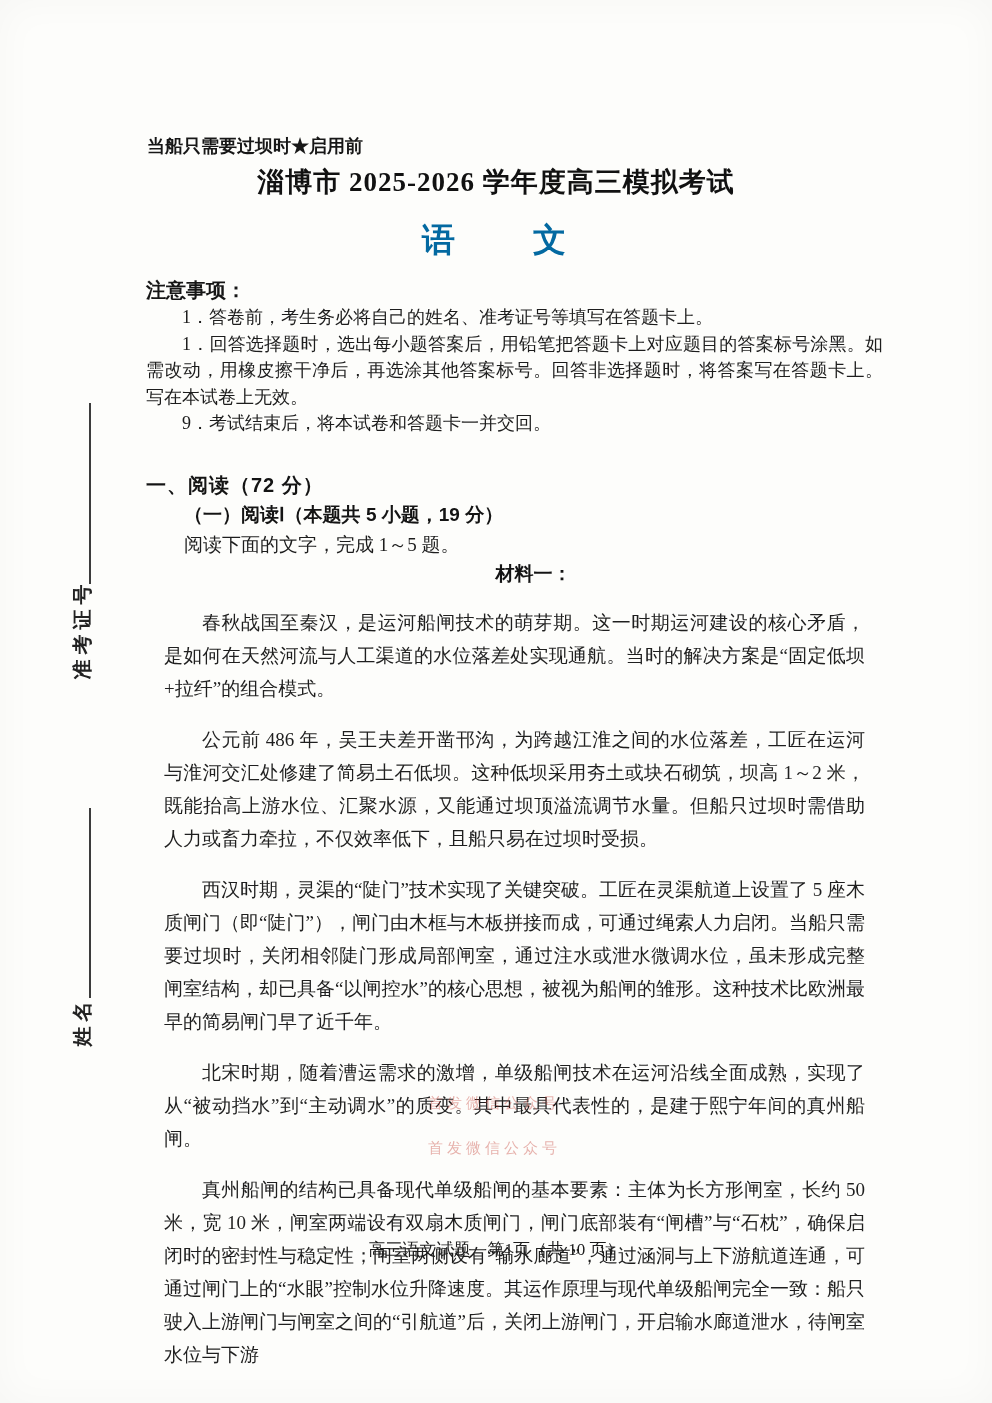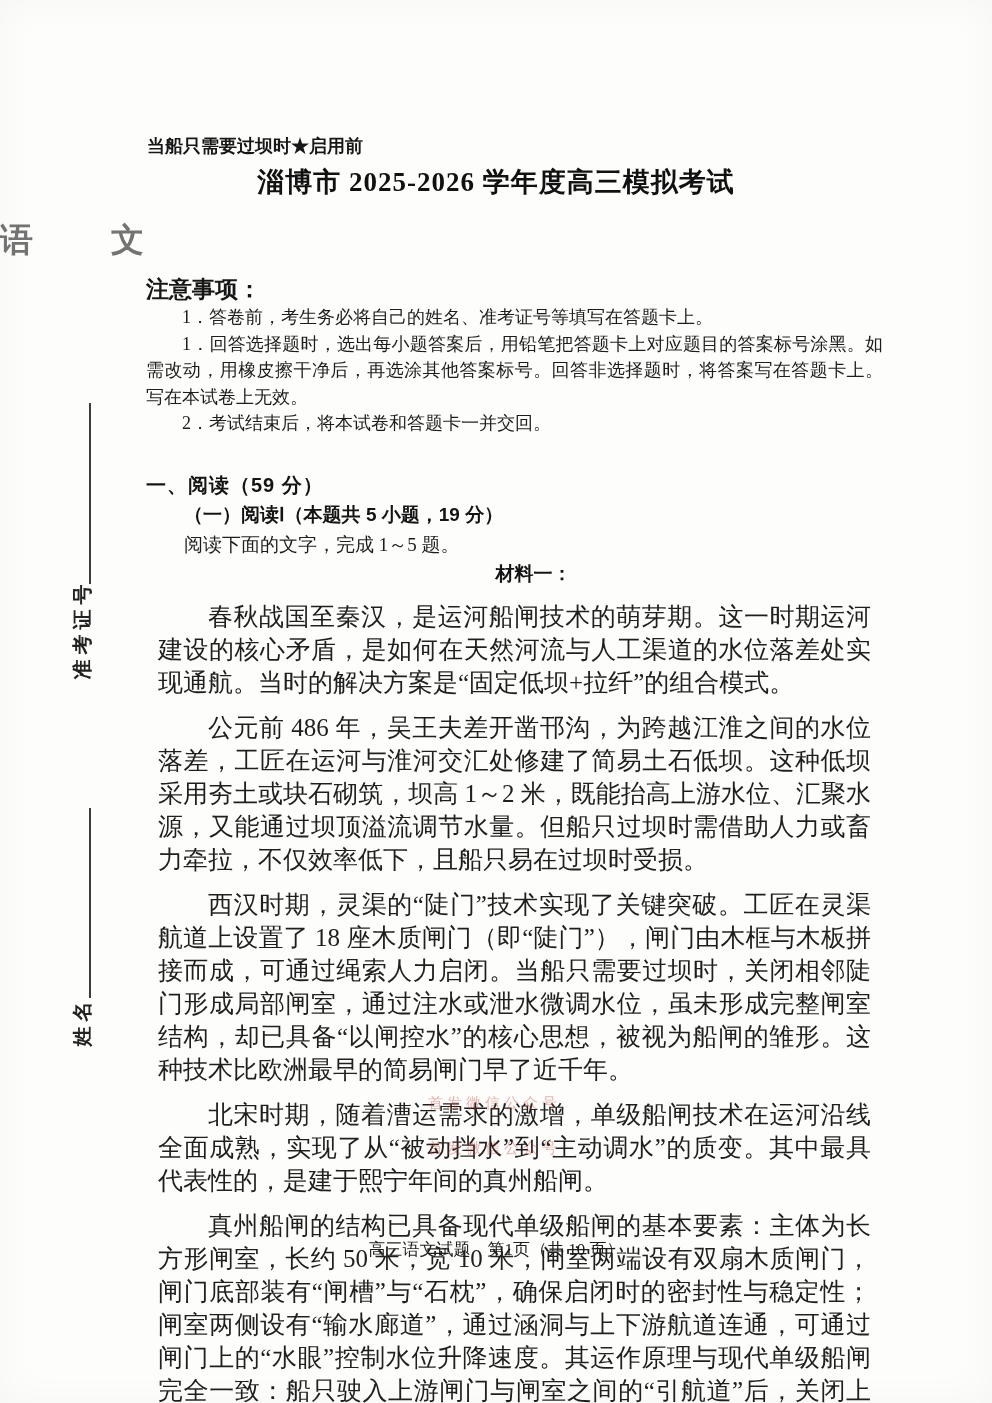--- a/index.html
+++ b/index.html
@@ -25,34 +25,34 @@
     font-weight:bold;color:#222;
     text-align:center;white-space:nowrap;
     transform:rotate(-90deg);transform-origin:center;
   }
   .seal-label.ticket{left:22px;top:616px;width:120px;font-size:20px;letter-spacing:5px;}
   .seal-label.name{left:42px;top:1008px;width:80px;font-size:20px;letter-spacing:5px;}
 
   
   .secrecy{left:147px;top:134px;font-size:18px;font-weight:bold;color:#171717;}
   .exam-title{left:0;top:164px;width:100%;text-align:center;font-size:27px;font-weight:bold;color:#111;letter-spacing:1px;}
-  .subject-title{left:0;top:218px;width:100%;text-align:left;font-size:33px;font-weight:bold;color:#737373;letter-spacing:4px;}
+  .subject-title{left:0;top:218px;width:100%;text-align:center;font-size:33px;font-weight:bold;color:#0369a1;letter-spacing:4px;}
 
   
   .notice{left:146px;top:276px;width:737px;}
-  .notice-heading{font-size:23px;font-weight:bold;color:#161616;line-height:28px;}
+  .notice-heading{font-size:20px;font-weight:bold;color:#161616;line-height:28px;}
   .notice p{margin:0;font-size:18px;line-height:26.5px;text-indent:2em;text-align:justify;color:#1d1d1d;}
 
   
   .reading{left:146px;top:470px;width:737px;}
   .part-heading{font-family:"Liberation Sans", sans-serif;font-size:20px;font-weight:bold;color:#141414;line-height:30px;letter-spacing:1px;}
   .sub-heading{font-family:"Liberation Sans", sans-serif;font-size:19px;font-weight:bold;color:#141414;line-height:30px;padding-left:2em;}
   .instruction{font-size:19px;line-height:29px;padding-left:2em;color:#1d1d1d;}
   .material-label{font-family:"Liberation Sans", sans-serif;font-size:19px;font-weight:bold;line-height:29px;padding-left:2em;color:#141414;text-align:center;}
-  .reading p.body{margin:12px;font-size:25px;line-height:33px;text-indent:2em;text-align:justify;color:#1f1f1f;}
+  .reading p.body{margin:18px;font-size:19px;line-height:33px;text-indent:2em;text-align:justify;color:#1f1f1f;}
 
   
   .watermark{
     position:absolute;pointer-events:none;
     font-size:15px;letter-spacing:4px;
     color:rgba(195,55,45,0.38);
     filter:blur(0.4px);
     white-space:nowrap;
     text-align:center;
   }
@@ -73,31 +73,31 @@
   <div class="seal-label name">姓名</div>
 
   <div class="abs secrecy">当船只需要过坝时★启用前</div>
   <div class="abs exam-title">淄博市 2025-2026 学年度高三模拟考试</div>
   <div class="abs subject-title">语　　文</div>
 
   <div class="abs notice">
     <div class="notice-heading">注意事项：</div>
     <p>1．答卷前，考生务必将自己的姓名、准考证号等填写在答题卡上。</p>
     <p>1．回答选择题时，选出每小题答案后，用铅笔把答题卡上对应题目的答案标号涂黑。如需改动，用橡皮擦干净后，再选涂其他答案标号。回答非选择题时，将答案写在答题卡上。写在本试卷上无效。</p>
-    <p>2．考试结束后，将本试卷和答题卡一并交回。</p>
+    <p>9．考试结束后，将本试卷和答题卡一并交回。</p>
   </div>
 
   <div class="abs reading">
-    <div class="part-heading">一、阅读（59 分）</div>
+    <div class="part-heading">一、阅读（72 分）</div>
     <div class="sub-heading">（一）阅读Ⅰ（本题共 5 小题，19 分）</div>
     <div class="instruction">阅读下面的文字，完成 1～5 题。</div>
     <div class="material-label">材料一：</div>
     <p class="body">春秋战国至秦汉，是运河船闸技术的萌芽期。这一时期运河建设的核心矛盾，是如何在天然河流与人工渠道的水位落差处实现通航。当时的解决方案是“固定低坝+拉纤”的组合模式。</p>
     <p class="body">公元前 486 年，吴王夫差开凿邗沟，为跨越江淮之间的水位落差，工匠在运河与淮河交汇处修建了简易土石低坝。这种低坝采用夯土或块石砌筑，坝高 1～2 米，既能抬高上游水位、汇聚水源，又能通过坝顶溢流调节水量。但船只过坝时需借助人力或畜力牵拉，不仅效率低下，且船只易在过坝时受损。</p>
-    <p class="body">西汉时期，灵渠的“陡门”技术实现了关键突破。工匠在灵渠航道上设置了 18 座木质闸门（即“陡门”），闸门由木框与木板拼接而成，可通过绳索人力启闭。当船只需要过坝时，关闭相邻陡门形成局部闸室，通过注水或泄水微调水位，虽未形成完整闸室结构，却已具备“以闸控水”的核心思想，被视为船闸的雏形。这种技术比欧洲最早的简易闸门早了近千年。</p>
+    <p class="body">西汉时期，灵渠的“陡门”技术实现了关键突破。工匠在灵渠航道上设置了 5 座木质闸门（即“陡门”），闸门由木框与木板拼接而成，可通过绳索人力启闭。当船只需要过坝时，关闭相邻陡门形成局部闸室，通过注水或泄水微调水位，虽未形成完整闸室结构，却已具备“以闸控水”的核心思想，被视为船闸的雏形。这种技术比欧洲最早的简易闸门早了近千年。</p>
     <p class="body">北宋时期，随着漕运需求的激增，单级船闸技术在运河沿线全面成熟，实现了从“被动挡水”到“主动调水”的质变。其中最具代表性的，是建于熙宁年间的真州船闸。</p>
     <p class="body">真州船闸的结构已具备现代单级船闸的基本要素：主体为长方形闸室，长约 50 米，宽 10 米，闸室两端设有双扇木质闸门，闸门底部装有“闸槽”与“石枕”，确保启闭时的密封性与稳定性；闸室两侧设有“输水廊道”，通过涵洞与上下游航道连通，可通过闸门上的“水眼”控制水位升降速度。其运作原理与现代单级船闸完全一致：船只驶入上游闸门与闸室之间的“引航道”后，关闭上游闸门，开启输水廊道泄水，待闸室水位与下游</p>
   </div>
 
   <div class="watermark w1">首发微信公众号</div>
   <div class="watermark w2">首发微信公众号</div>
 
   <div class="abs footer">高三语文试题　第1页（共 10 页）</div>
 
 </div>

